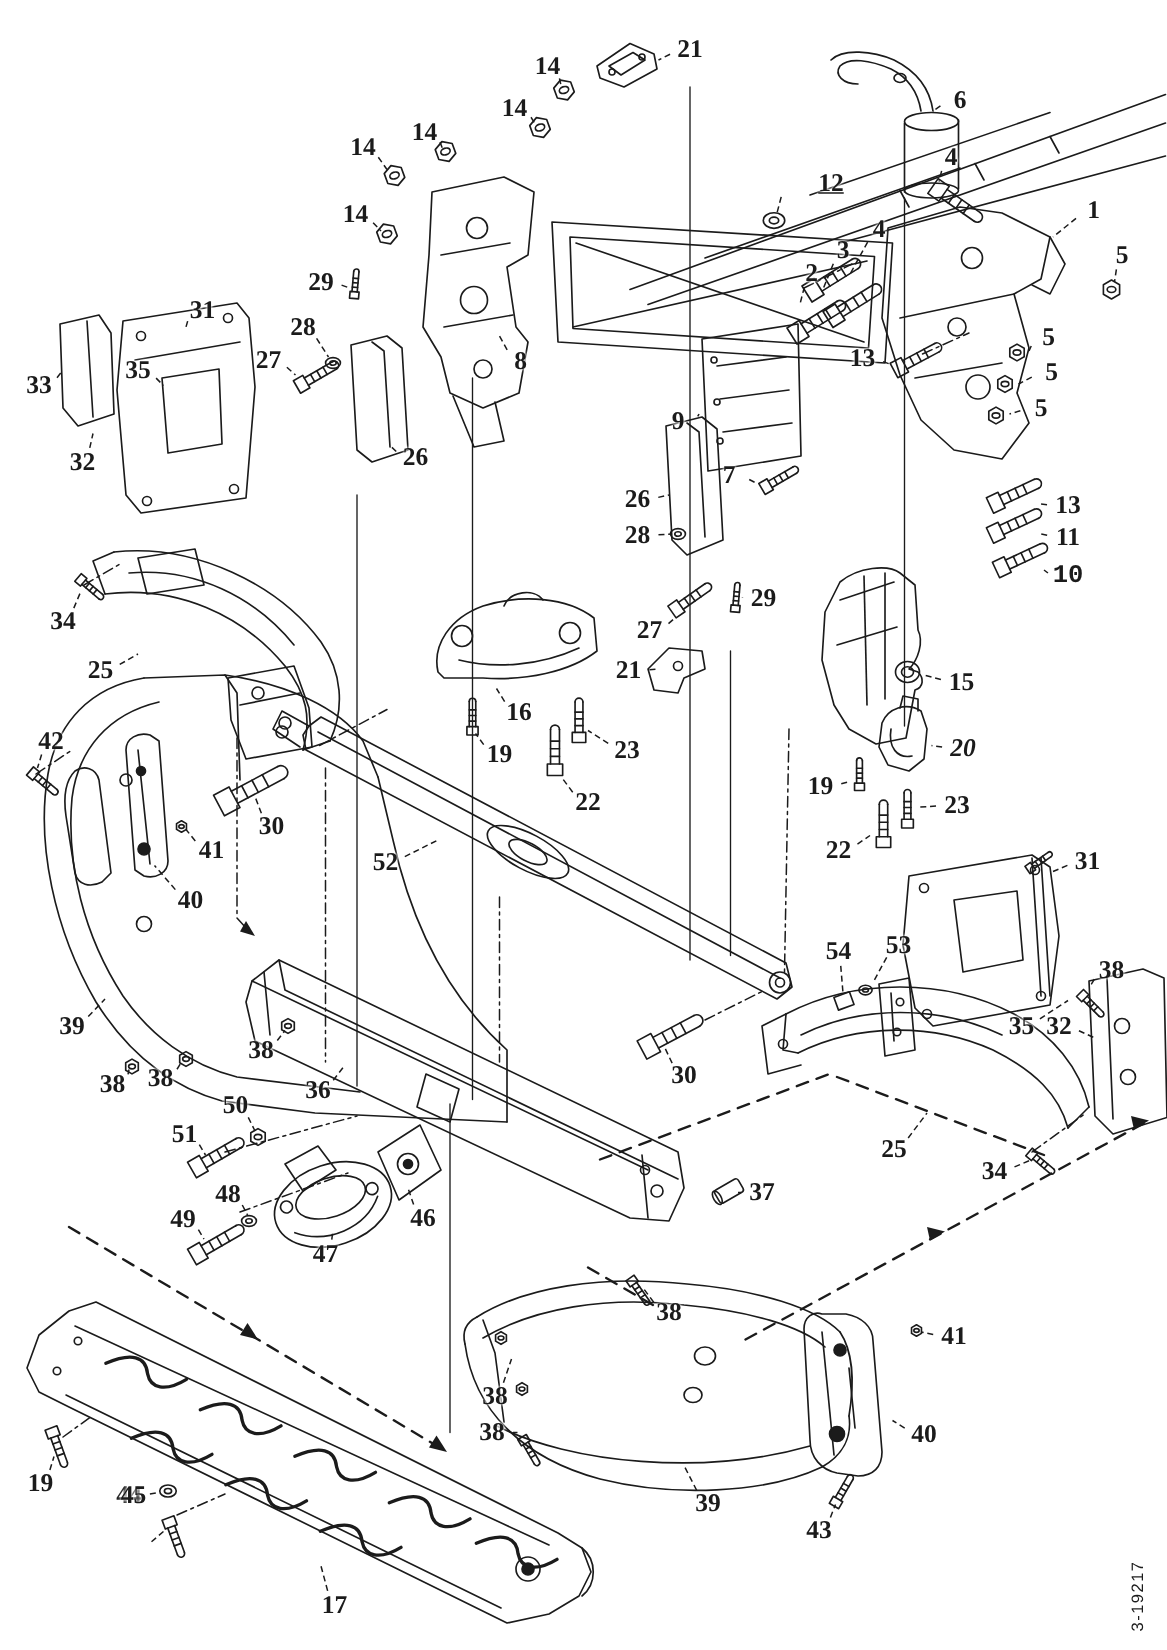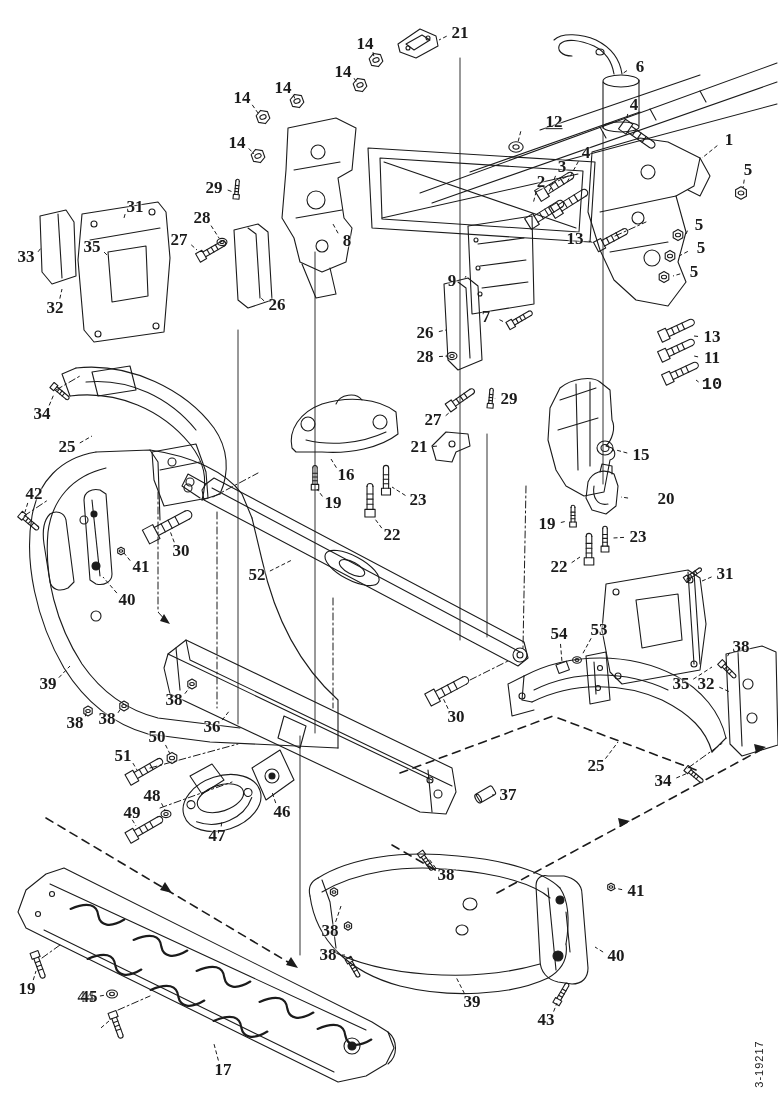--- a/index.html
+++ b/index.html
@@ -547,39 +547,39 @@
       <div class="callout" style="left: 181px; top: 551px;">30</div>
       <div class="callout" style="left: 257px; top: 575px;">52</div>
       <div class="callout" style="left: 346px; top: 475px;">16</div>
       <div class="callout" style="left: 333px; top: 503px;">19</div>
       <div class="callout" style="left: 418px; top: 500px;">23</div>
       <div class="callout" style="left: 392px; top: 535px;">22</div>
       <div class="callout" style="left: 419px; top: 447px; text-align: center;">21</div>
       <div class="callout" style="left: 509px; top: 399px;">29</div>
       <div class="callout" style="left: 433px; top: 420px;">27</div>
       <div class="callout" style="left: 641px; top: 455px;">15</div>
-      <div class="callout" style="left: 666px; top: 499px;">20</div>
+      <div class="callout" style="left: 642px; top: 499px; font-style: italic;">20</div>
       <div class="callout" style="left: 547px; top: 524px;">19</div>
       <div class="callout" style="left: 638px; top: 537px;">23</div>
       <div class="callout" style="left: 559px; top: 567px;">22</div>
       <div class="callout" style="left: 725px; top: 574px;">31</div>
       <div class="callout" style="left: 559px; top: 634px;">54</div>
       <div class="callout" style="left: 599px; top: 630px;">53</div>
       <div class="callout" style="left: 741px; top: 647px;">38</div>
       <div class="callout" style="left: 681px; top: 684px;">35</div>
       <div class="callout" style="left: 706px; top: 684px;">32</div>
       <div class="callout" style="left: 456px; top: 717px;">30</div>
       <div class="callout" style="left: 174px; top: 700px;">38</div>
       <div class="callout" style="left: 107px; top: 719px;">38</div>
       <div class="callout" style="left: 75px; top: 723px;">38</div>
       <div class="callout" style="left: 212px; top: 727px;">36</div>
       <div class="callout" style="left: 157px; top: 737px;">50</div>
       <div class="callout" style="left: 123px; top: 756px;">51</div>
       <div class="callout" style="left: 152px; top: 796px;">48</div>
-      <div class="callout" style="left: 132px; top: 813px;">49</div>
+      <div class="callout" style="left: 122px; top: 813px;">49</div>
       <div class="callout" style="left: 282px; top: 812px;">46</div>
       <div class="callout" style="left: 217px; top: 836px;">47</div>
       <div class="callout" style="left: 508px; top: 795px;">37</div>
       <div class="callout" style="left: 596px; top: 766px;">25</div>
       <div class="callout" style="left: 663px; top: 781px;">34</div>
       <div class="callout" style="left: 446px; top: 875px;">38</div>
       <div class="callout" style="left: 330px; top: 931px;">38</div>
       <div class="callout" style="left: 328px; top: 955px;">38</div>
       <div class="callout" style="left: 636px; top: 891px;">41</div>
       <div class="callout" style="left: 616px; top: 956px;">40</div>

